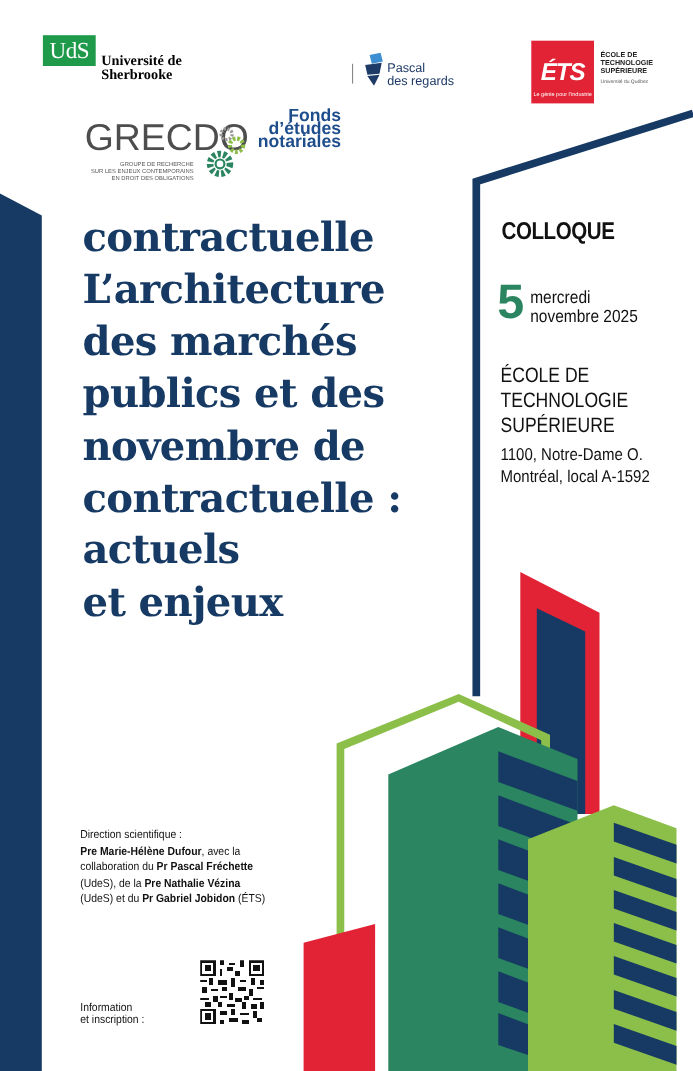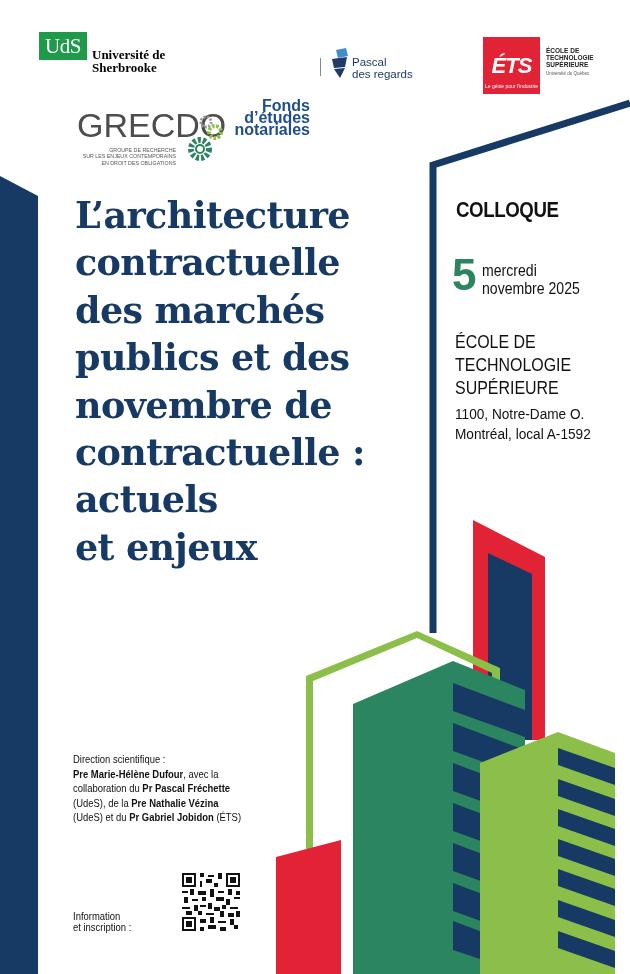--- a/index.html
+++ b/index.html
@@ -119,22 +119,22 @@
   <div>EN DROIT DES OBLIGATIONS</div>
 </div>
 <svg class="abs gears" viewBox="0 0 44 54">
   <circle cx="26" cy="10" r="5" fill="none" stroke="#999" stroke-width="3" stroke-dasharray="2 1.4"></circle>
   <circle cx="35" cy="20" r="6" fill="none" stroke="#8cbf4a" stroke-width="4" stroke-dasharray="2.5 1.6"></circle>
   <circle cx="20" cy="37" r="9" fill="none" stroke="#2a8560" stroke-width="6" stroke-dasharray="3 2"></circle>
   <circle cx="20" cy="37" r="4" fill="none" stroke="#2a8560" stroke-width="2"></circle>
 </svg>
 
 <div class="abs title">
+  <div>contractuelle</div>
   <div>L’architecture</div>
-  <div>contractuelle</div>
   <div>des marchés</div>
   <div>publics et des</div>
   <div>novembre de</div>
   <div>contractuelle :</div>
   <div>actuels</div>
   <div>et enjeux</div>
 </div>
 
 <div class="abs colloque">COLLOQUE</div>
 <div class="abs day-num">5</div>

